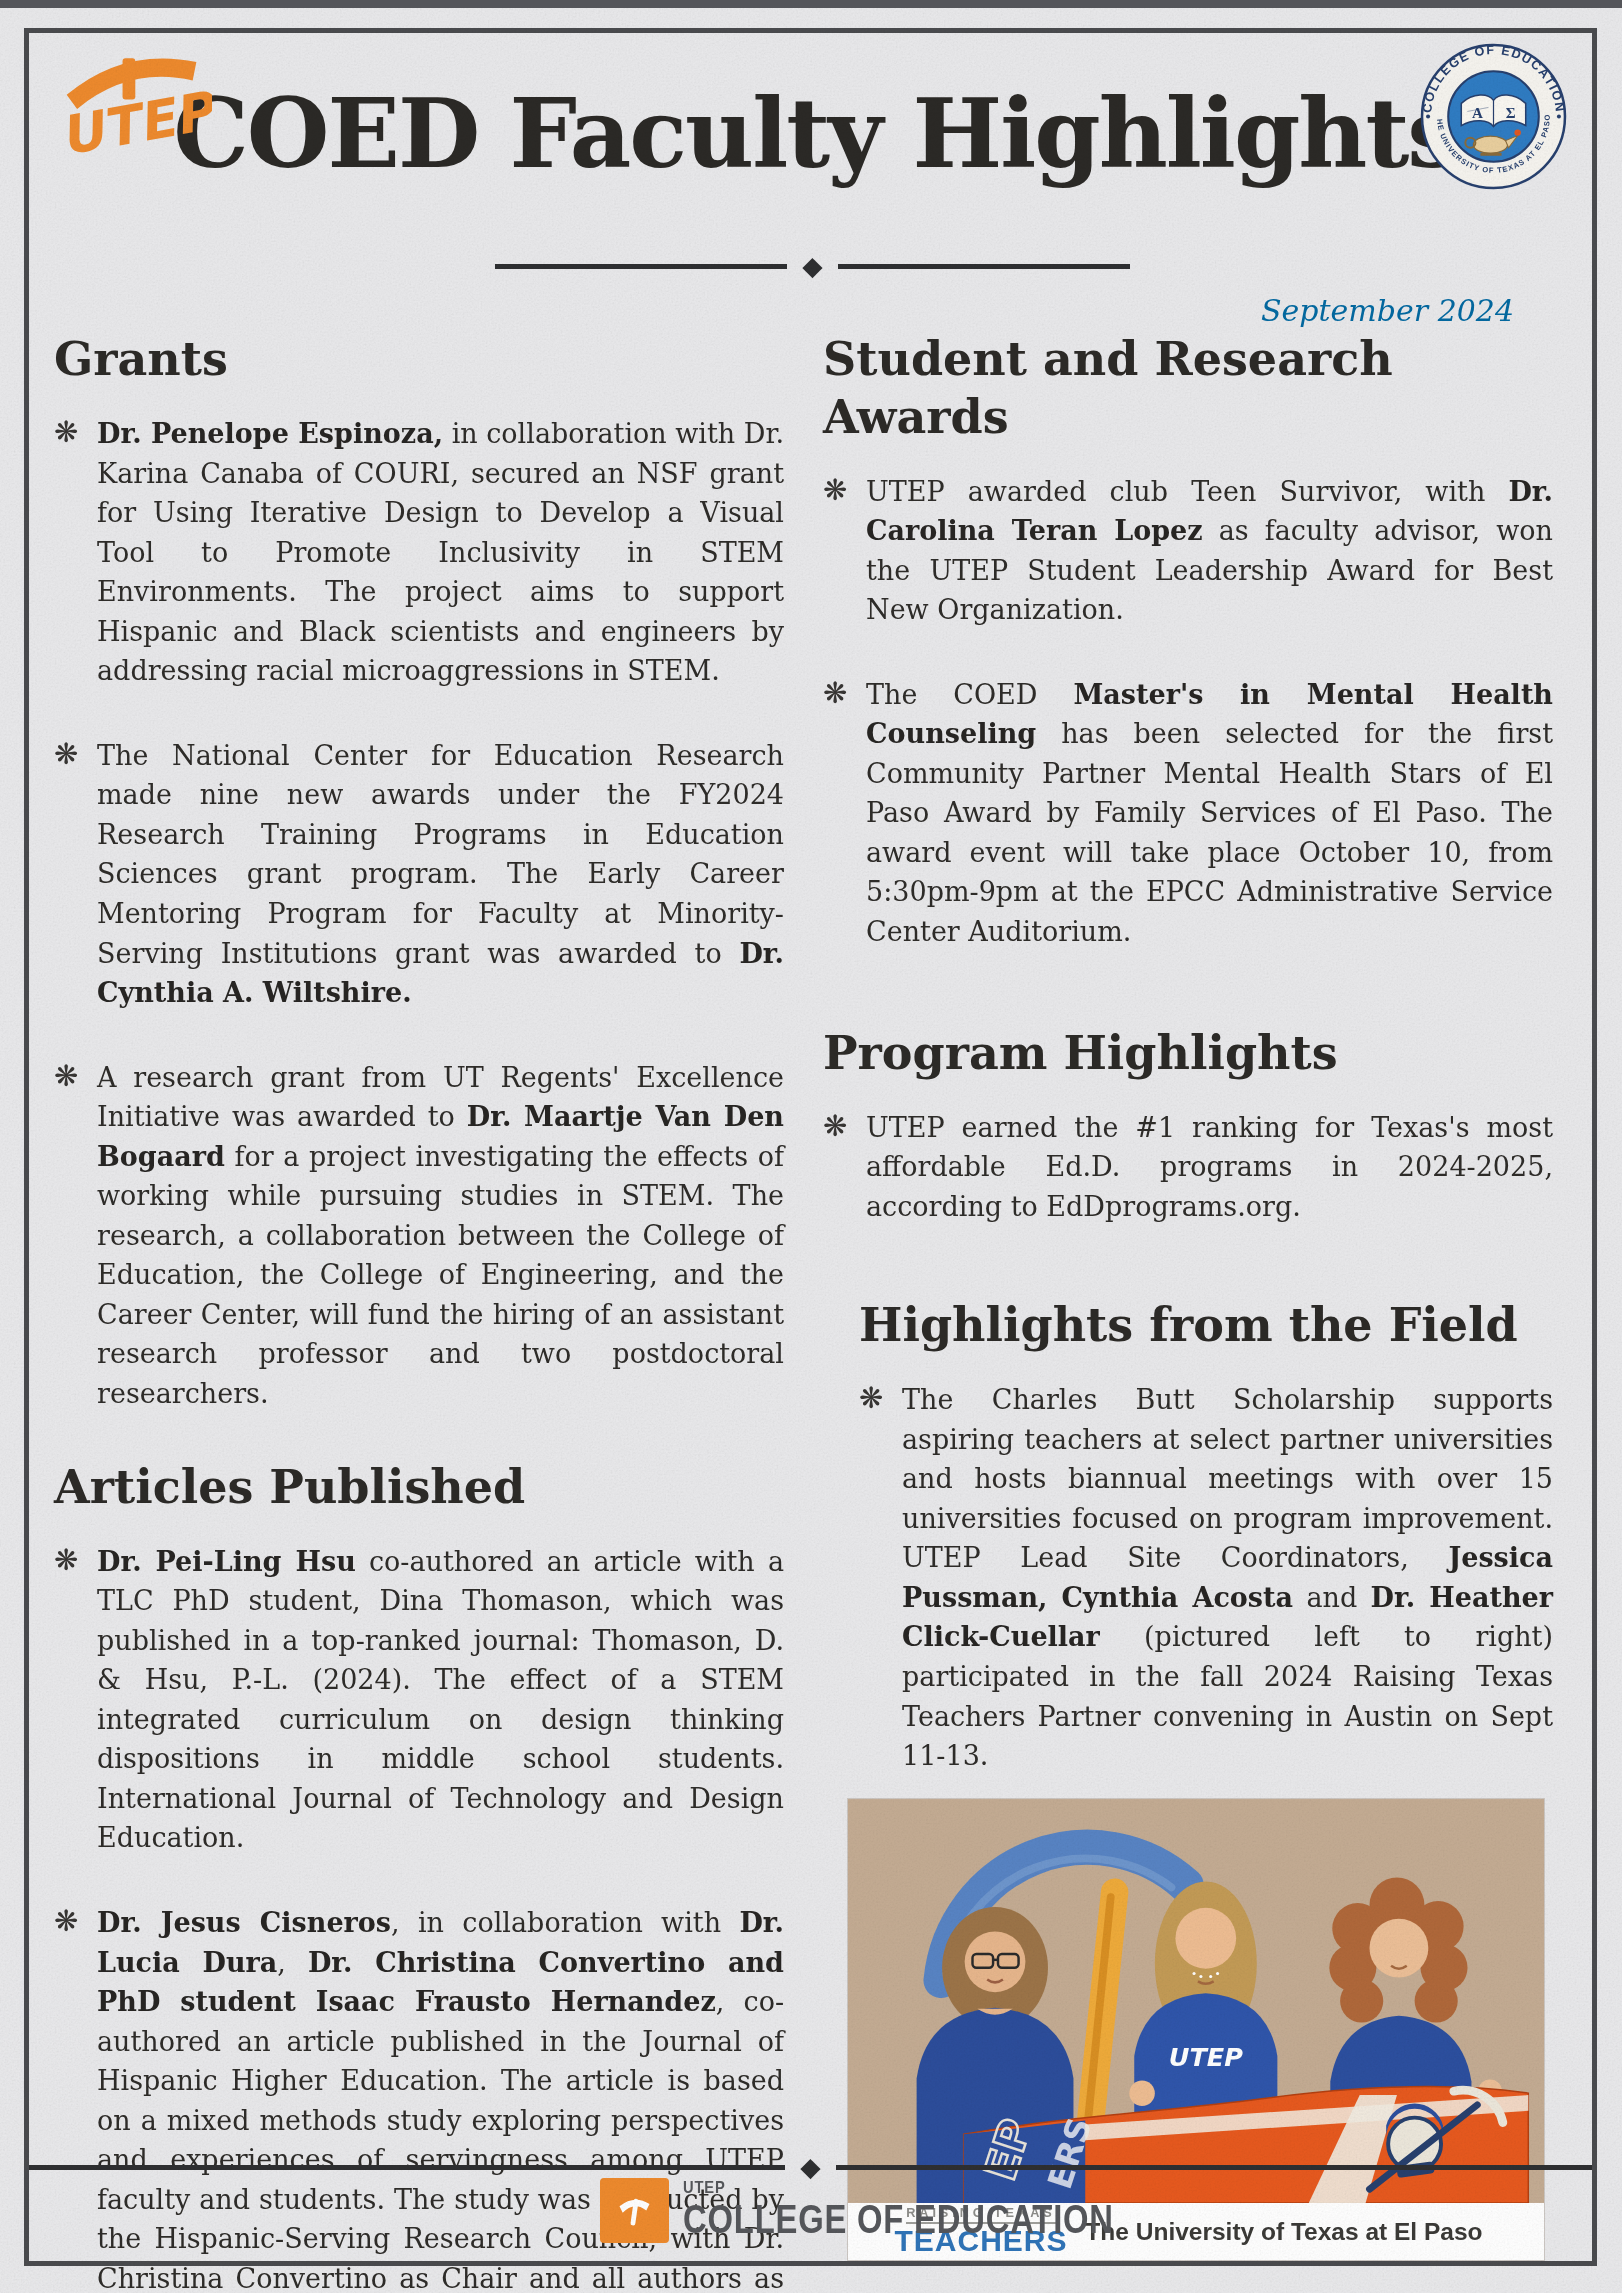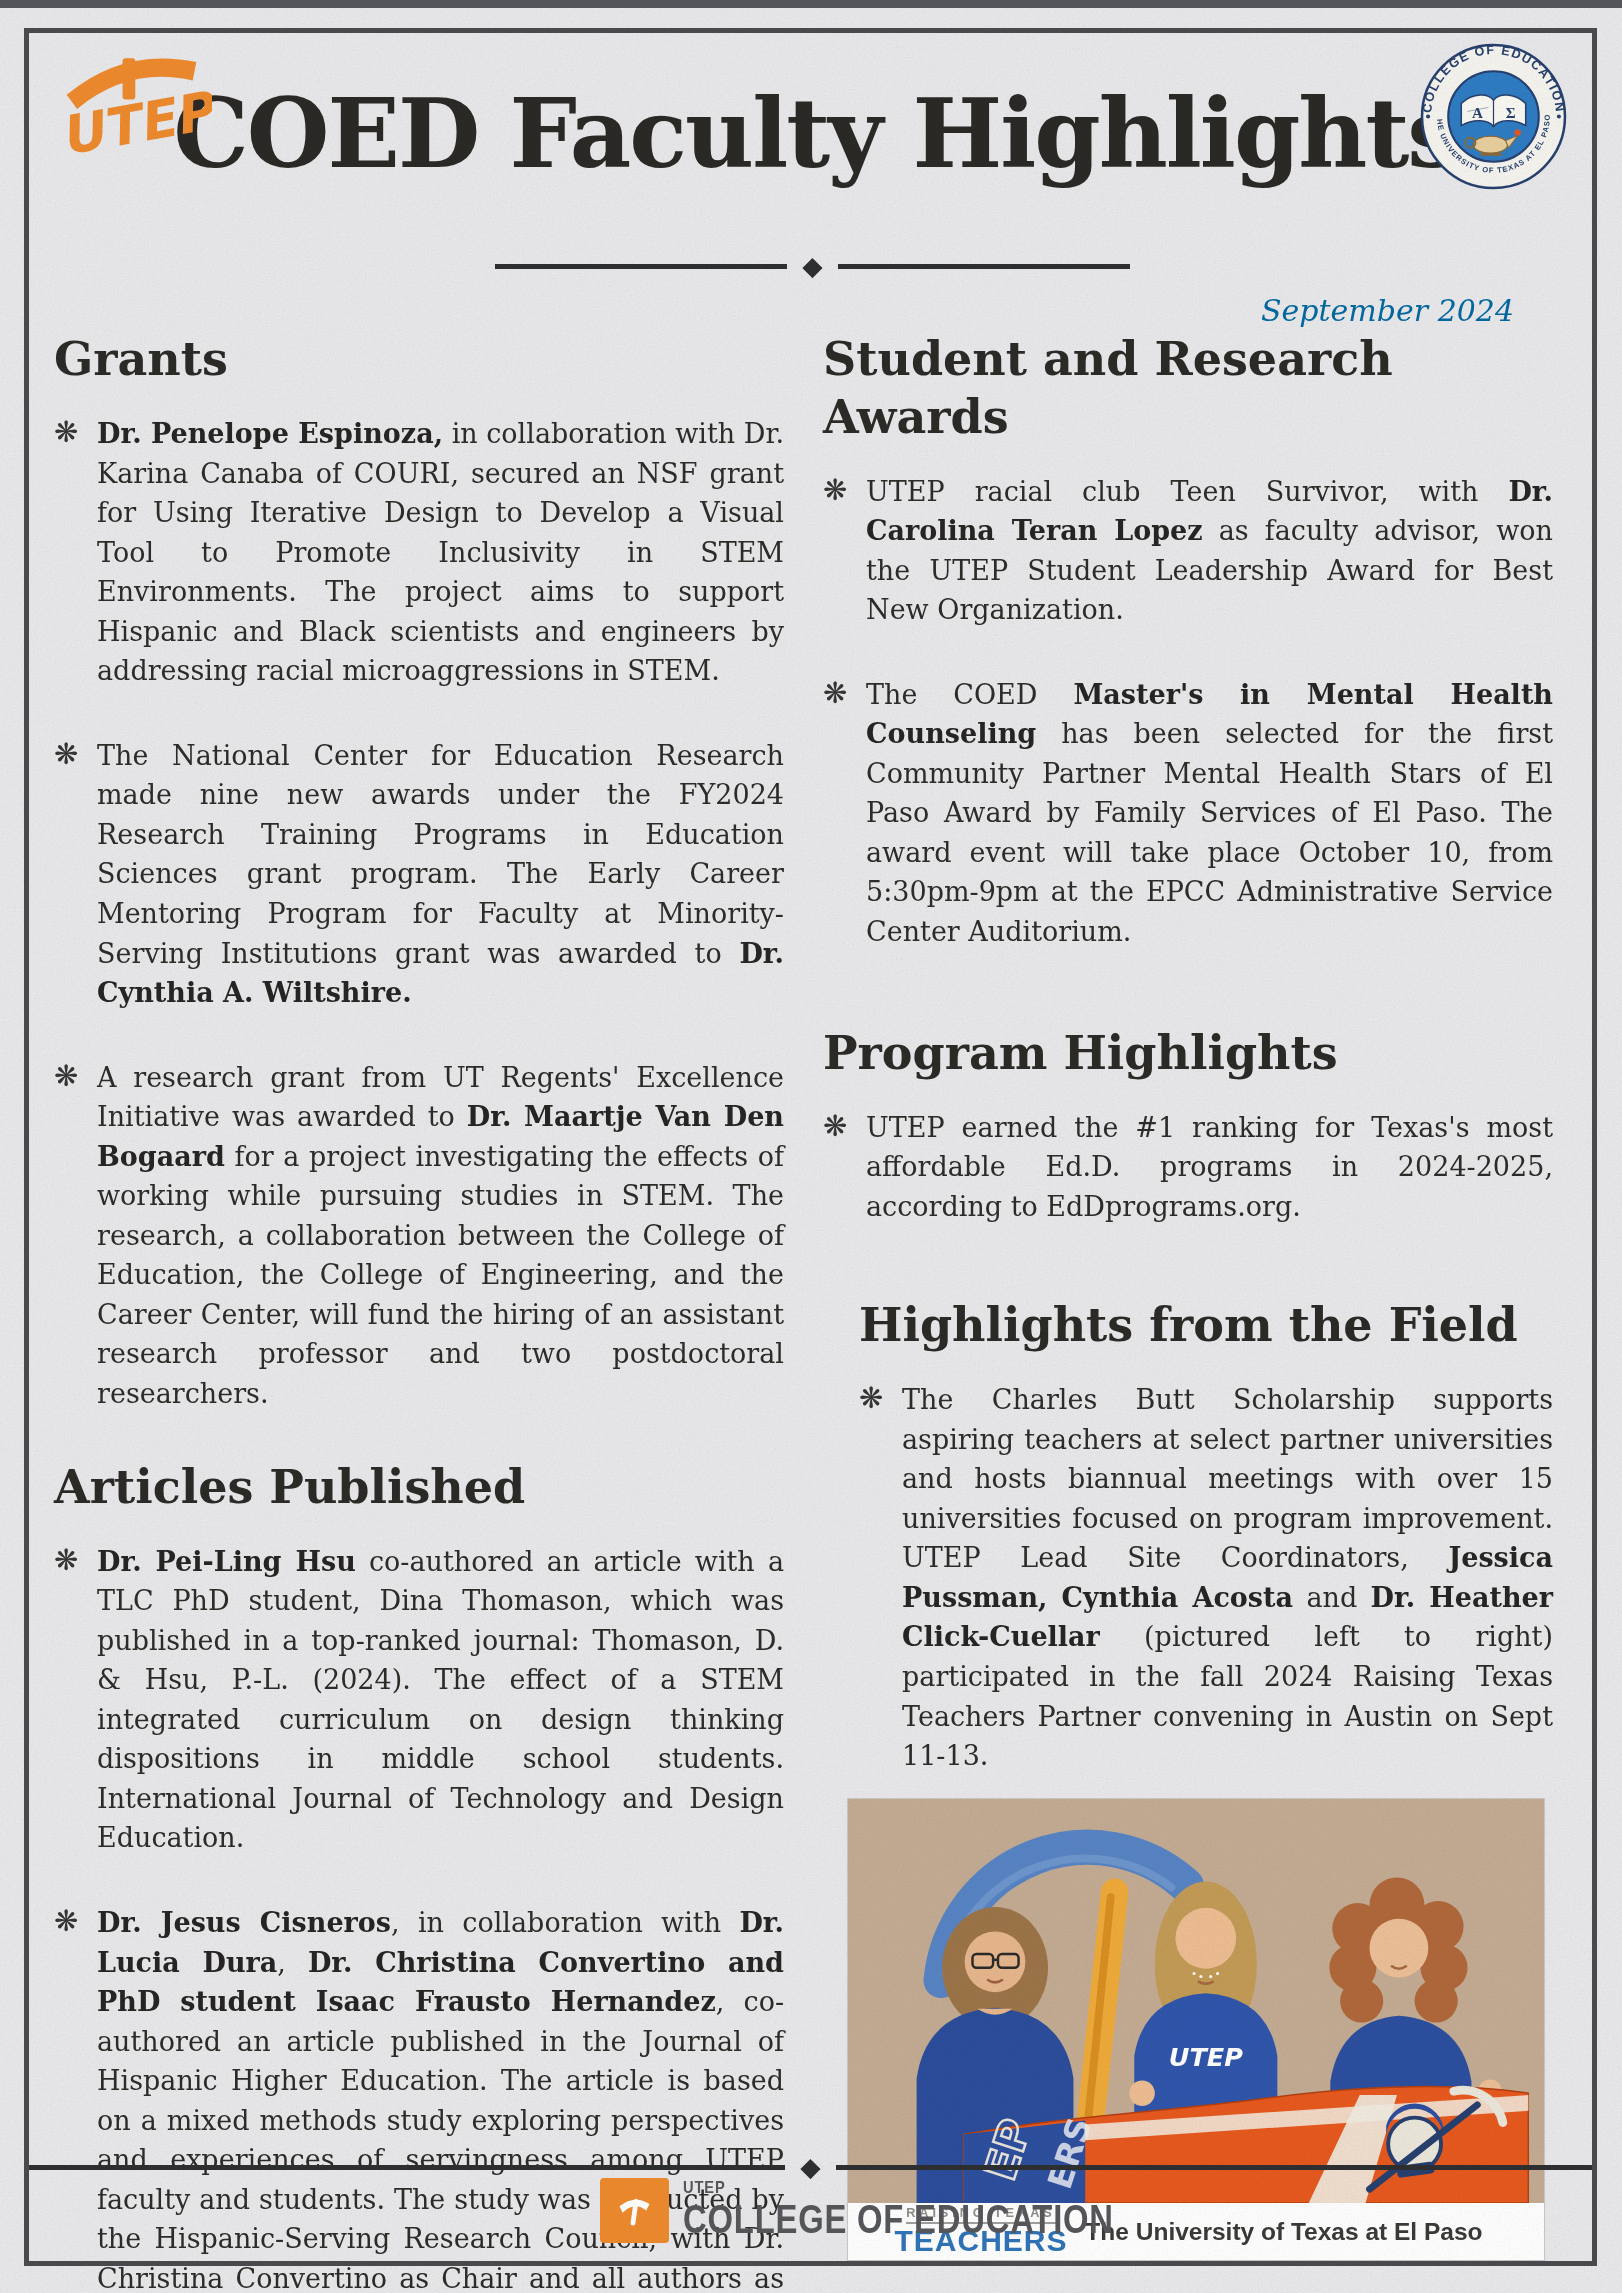--- a/index.html
+++ b/index.html
@@ -147,21 +147,21 @@
         </div>
     </section>
   </div>
 
   <div class="col col-right">
     <section class="section">
       <h2>Student and Research Awards</h2>
       <div class="items">
           <div class="item">
             <span class="bullet">❋</span>
-            <p class="body"><span>UTEP racial club Teen Survivor, with </span><span class="b">Dr. Carolina Teran Lopez</span><span> as faculty advisor, won the UTEP Student Leadership Award for Best New Organization.</span></p>
+            <p class="body"><span>UTEP awarded club Teen Survivor, with </span><span class="b">Dr. Carolina Teran Lopez</span><span> as faculty advisor, won the UTEP Student Leadership Award for Best New Organization.</span></p>
           </div>
           <div class="item">
             <span class="bullet">❋</span>
             <p class="body"><span>The COED </span><span class="b">Master's in Mental Health Counseling</span><span> has been selected for the first Community Partner Mental Health Stars of El Paso Award by Family Services of El Paso. The award event will take place October 10, from 5:30pm-9pm at the EPCC Administrative Service Center Auditorium.</span></p>
           </div>
         </div>
     </section>
     <section class="section sec-program">
       <h2>Program Highlights</h2>
       <div class="items">

